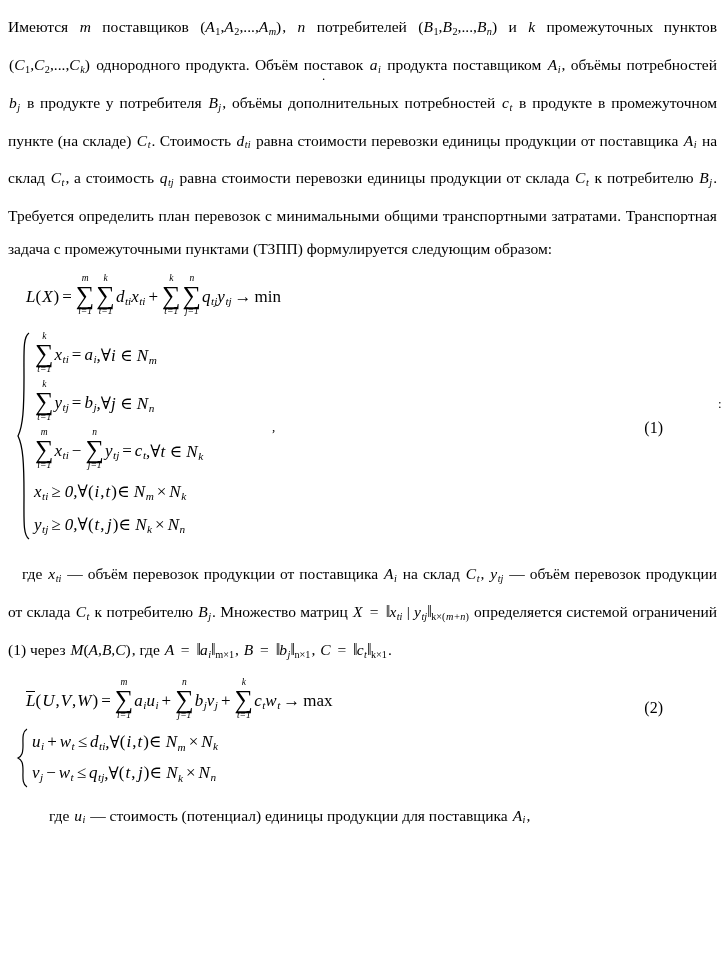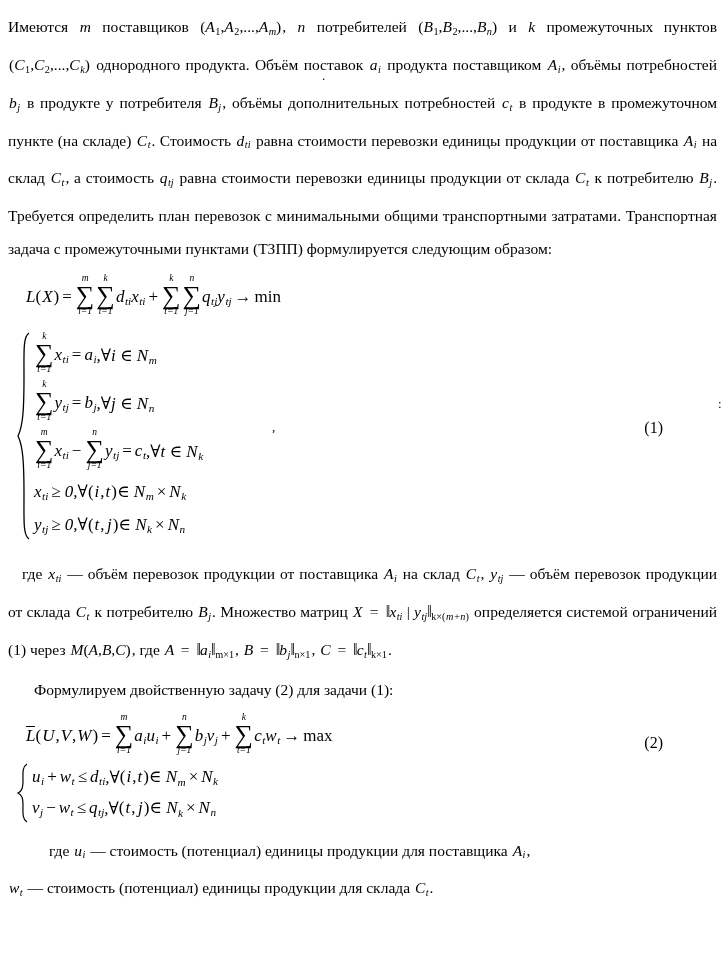--- a/index.html
+++ b/index.html
@@ -316,21 +316,20 @@
     <span>к потребителю</span>
     <span class="mi">B<span class="sub">j</span></span><span>. Множество матриц</span>
     <span class="mi">X <span class="op">=</span> <span class="norm">‖</span>x<span class="sub">ti</span> <span class="rm">|</span> y<span class="sub">tj</span><span class="norm">‖</span><span class="sub subn">k×(<span class="sub" style="font-size:1em;vertical-align:0">m+n</span>)</span></span>
     <span>определяется системой ограничений (1) через</span>
     <span class="mi">M<span class="rm">(</span>A,B,C<span class="rm">)</span></span><span>, где</span>
     <span class="mi">A <span class="op">=</span> <span class="norm">‖</span>a<span class="sub">i</span><span class="norm">‖</span><span class="sub subn">m×1</span></span><span>,</span>
     <span class="mi">B <span class="op">=</span> <span class="norm">‖</span>b<span class="sub">j</span><span class="norm">‖</span><span class="sub subn">n×1</span></span><span>,</span>
     <span class="mi">C <span class="op">=</span> <span class="norm">‖</span>c<span class="sub">t</span><span class="norm">‖</span><span class="sub subn">k×1</span></span><span>.</span>
   </p>
 
-  <p class="para indent" style="margin-top:2px;">Формулируем двойственную задачу (2) для задачи (1):</p>
 
   <div class="eqline" style="margin-top:8px; padding-left:26px;">
     <span class="eqbody">
       <span class="obar">L</span>
         <span class="rm">(<span class="mi">U</span>,<span class="mi">V</span>,<span class="mi">W</span>)</span>
       <span class="op">=</span>
       <span class="sum">
         <span class="lim">m</span>
         <span class="sig">∑</span>
         <span class="lim">i=1</span>
@@ -399,22 +398,17 @@
   </div>
 
   <p class="para" style="margin-top:10px;padding-left:35px;">
     <span style="padding-left:14px">где</span>
     <span class="mi"><span>u</span><span class="sub">i</span></span>
     <span>— стоимость (потенциал) единицы продукции для поставщика</span>
     <span class="mi"><span>A</span><span class="sub">i</span></span><span>,</span>
   </p>
 
 
-  <p class="para">
-    <span class="mi"><span>w</span><span class="sub">t</span></span>
-    <span>— стоимость (потенциал) единицы продукции для склада</span>
-    <span class="mi"><span>C</span><span class="sub">t</span></span><span>.</span>
-  </p>
 
   <span class="mark" style="left:322px; top:68px;">.</span>
   <span class="mark" style="left:718px; top:396px;">:</span>
 
 </div>
 
 </body></html>

